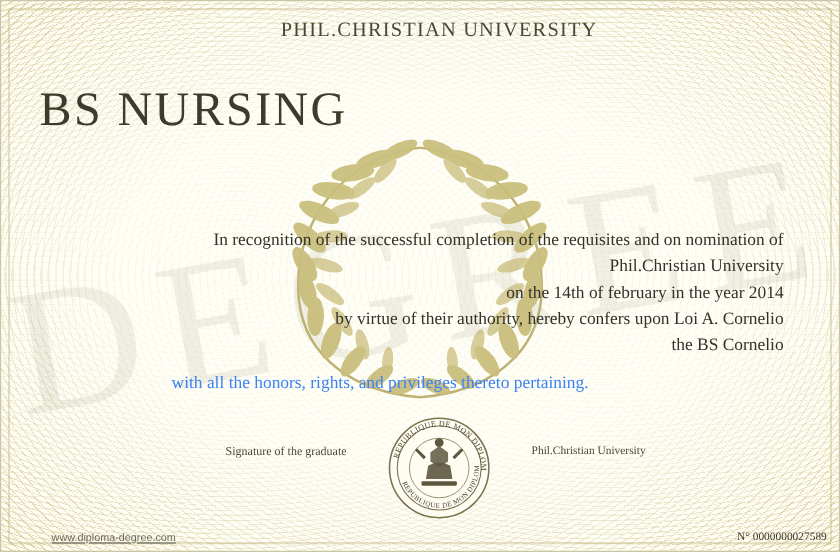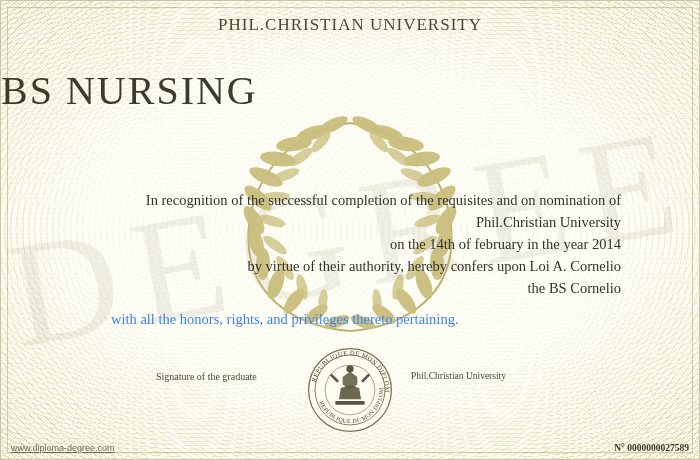--- a/index.html
+++ b/index.html
@@ -51,21 +51,21 @@
     pointer-events:none;user-select:none;
     white-space:nowrap;
   }
   
   .wreath{
     position:absolute;left:50%;top:108px;transform:translateX(-50%);
     width:250px;height:230px;
     opacity:0.95;pointer-events:none;
   }
   
-  .content{position:absolute;inset:0;}
+  .content{position:absolute;inset:0;margin-left:32px;}
   .university{
     position:absolute;top:14px;left:0;right:0;text-align:center;
     font-size:17px;letter-spacing:1px;color:#4a4835;
   }
   .degree{
     position:absolute;top:66px;left:0;right:0;text-align:left;
     font-size:40px;letter-spacing:2px;color:#3d3b2c;
   }
   .body-text{
     position:absolute;left:60px;top:188px;width:560px;
@@ -87,21 +87,20 @@
   .url{
     position:absolute;left:10px;bottom:6px;
     font-size:9px;color:#6b6a5c;
     font-family:"Liberation Sans", sans-serif;
     text-decoration:underline;
   }
   .serial{
     position:absolute;right:10px;bottom:6px;
     font-size:9.5px;color:#3d3b2c;
     font-family:"Liberation Serif", serif;
-    font-weight:bold;
   }
   
   .seal{
     position:absolute;left:50%;top:343px;transform:translateX(-50%);
     width:92px;height:92px;
   }
 </style>
 </head>
 <body>
 

